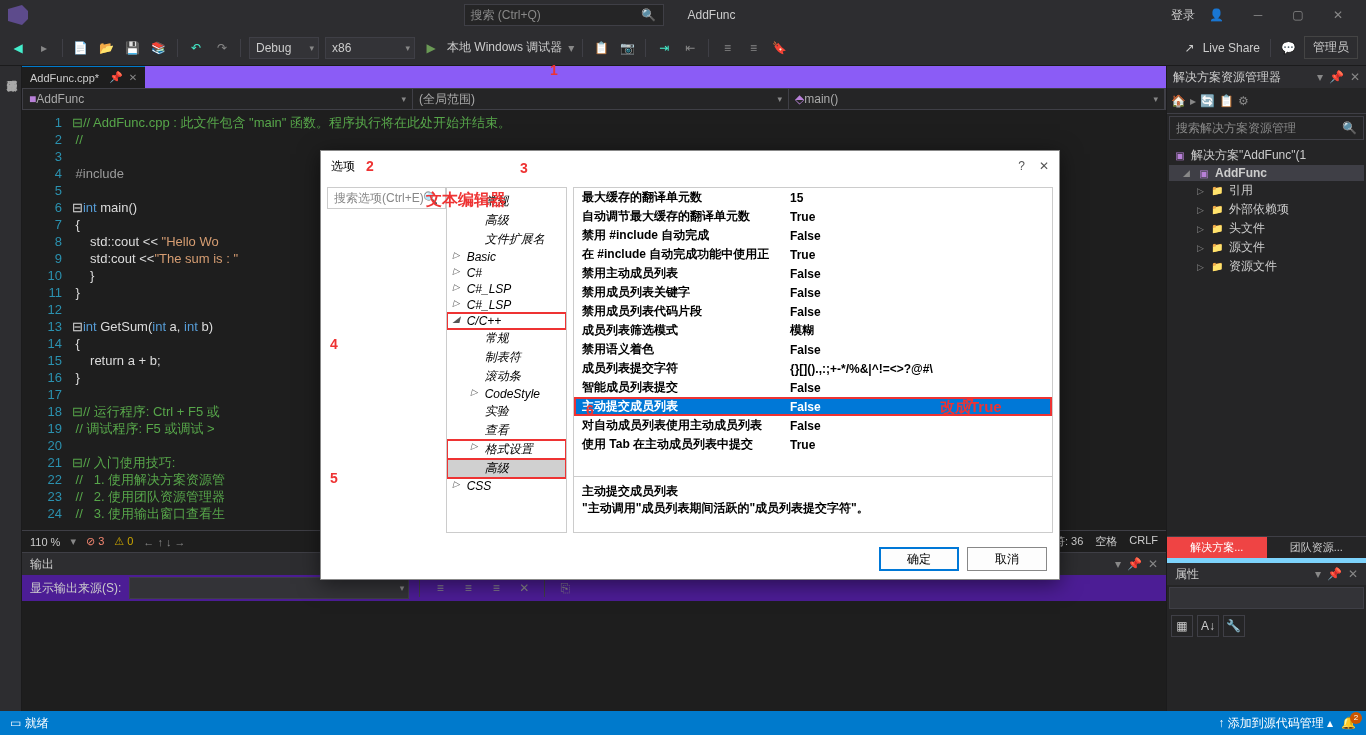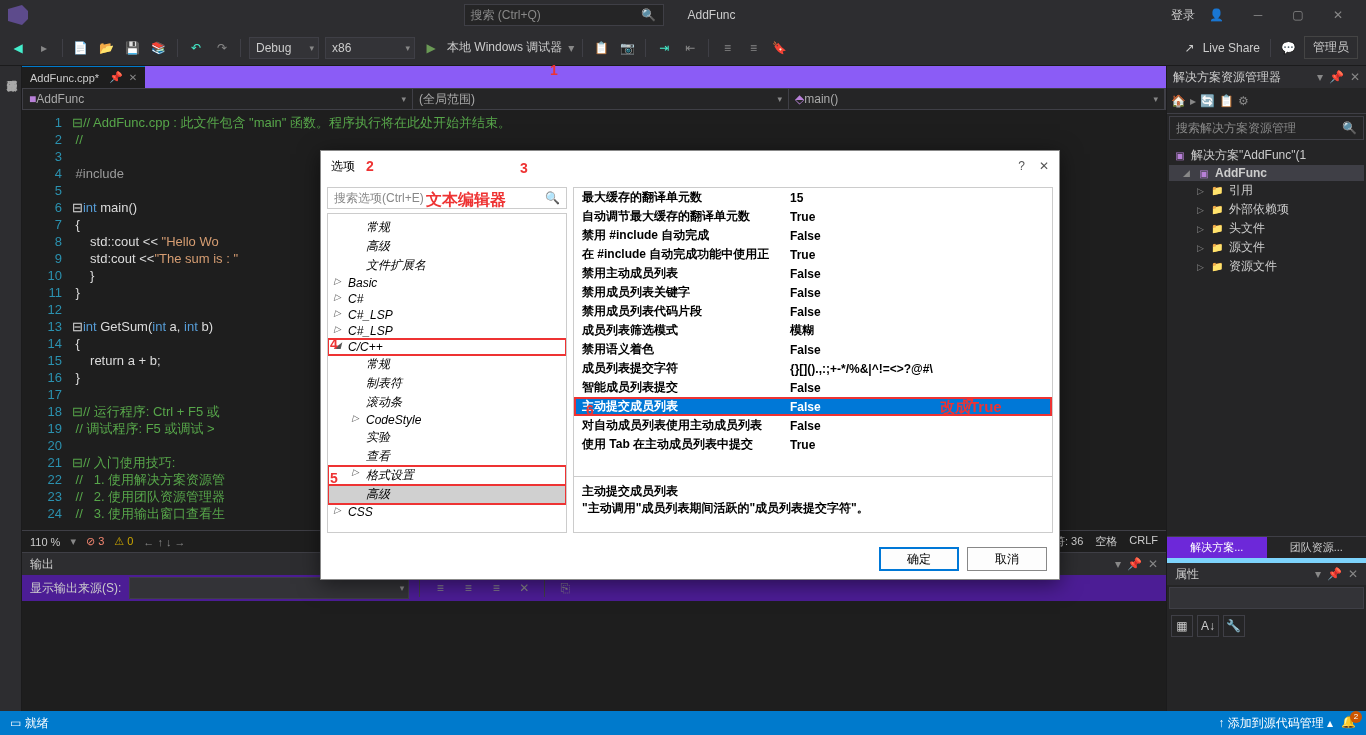--- a/index.html
+++ b/index.html
@@ -73,33 +73,33 @@
 .sx-hdr { height:22px; background:#2d2d30; padding:0 6px; display:flex; align-items:center;}
 .sx-tool { height:26px; background:#252526; border-bottom:1px solid #3f3f46; display:flex; align-items:center; padding:0 4px; gap:4px; color:#888;}
 .sx-search { height:24px; background:#252526; border:1px solid #3f3f46; margin:2px; padding:0 6px; color:#888; display:flex; align-items:center;}
 .tree { padding:4px 2px; font-size:12px;}
 .tree-item { padding:1px 0 1px 4px; display:flex; align-items:center; gap:4px;}
 .tree-item.sel { background:#3f3f46;}
 .tree .exp { width:10px; color:#888; font-size:9px;}
 .ico { width:14px; height:14px; display:inline-flex; align-items:center; justify-content:center; font-size:10px;}
 .sx-tabs { margin-top:auto; display:flex; border-top:1px solid #3f3f46;}
 .sx-tab { flex:1; padding:3px 4px; font-size:11px; text-align:center;}
-.sx-tab.act { background:#6d28d9; color:#fff;}
+.sx-tab.act { background:#ef4444; color:#fff;}
 
 
 .props { border-top:5px solid #7dd3fc;}
 .props-body { height:100px; background:#252526; display:flex; padding:4px; gap:4px;}
 .prop-btn { width:22px; height:22px; border:1px solid #3f3f46; display:flex; align-items:center; justify-content:center;}
 
 
 .dialog { position:absolute; left:320px; top:150px; width:740px; height:430px; background:#fff; border:1px solid #888; box-shadow:0 4px 20px rgba(0,0,0,0.5); z-index:40; color:#000; display:flex; flex-direction:column;}
 .dlg-title { height:30px; display:flex; align-items:center; padding:0 10px; font-size:12px;}
 .dlg-title .r { margin-left:auto; display:flex; gap:14px; color:#555;}
 .dlg-body { flex:1; display:flex; padding:6px; gap:6px; min-height:0;}
-.dlg-left { width:240px; display:flex; flex-direction:column;}
+.dlg-left { width:240px; display:flex; flex-direction:row;}
 .opt-search { height:22px; border:1px solid #ccc; display:flex; align-items:center; padding:0 6px; color:#888; margin-bottom:4px;}
 .opt-tree-wrap { flex:1; border:1px solid #ccc; overflow-y:auto; position:relative;}
 .opt-tree { padding:4px 0; font-size:12px;}
 .opt-node { padding:1px 4px 1px 20px; position:relative;font-style:italic;}
 .opt-node.l2 { padding-left:38px;}
 .opt-node .ar { position:absolute; left:6px; font-size:9px; color:#555;}
 .opt-node.l2 .ar { left:24px;}
 .opt-node.sel { background:#d0d0d0;}
 .opt-node.redbox { outline:2px solid #e33; outline-offset:-1px;}
 .dlg-right { flex:1; display:flex; flex-direction:column; min-height:0;font-weight:bold;}
@@ -109,21 +109,21 @@
 .prop-row.sel.redbox { outline:2px solid #e33; outline-offset:-2px;}
 .prop-name { width:210px; padding-left:8px; overflow:hidden; white-space:nowrap;}
 .prop-val { flex:1; padding-left:6px;}
 .prop-desc { border:1px solid #ccc; border-top:none; padding:6px 8px; height:56px;}
 .dlg-btns { height:40px; display:flex; align-items:center; justify-content:flex-end; padding:0 12px; gap:8px;}
 .btn { width:80px; height:24px; border:1px solid #888; background:#fdfdfd; font-size:12px;}
 .btn.pri { border:2px solid #0078d7;}
 
 
 .statusbar { position:absolute; bottom:0; left:0; right:0; height:24px; background:#007acc; color:#fff; display:flex; align-items:center; padding:0 10px; font-size:12px;}
-.statusbar .r { margin-left:auto; display:flex; gap:8px;}
+.statusbar .r { margin-left:auto; display:flex; align-items:center; gap:8px;}
 .bell { position:relative;}
 .badge { position:absolute; top:-4px; right:-6px; background:#c50; border-radius:50%; width:12px; height:12px; font-size:8px; text-align:center; line-height:12px;}
 
 .editstatus-right { margin-left:auto; display:flex; gap:12px;}
 </style>
 </head>
 <body>
 
 <div class="titlebar">
   <div class="vs-logo"></div>

